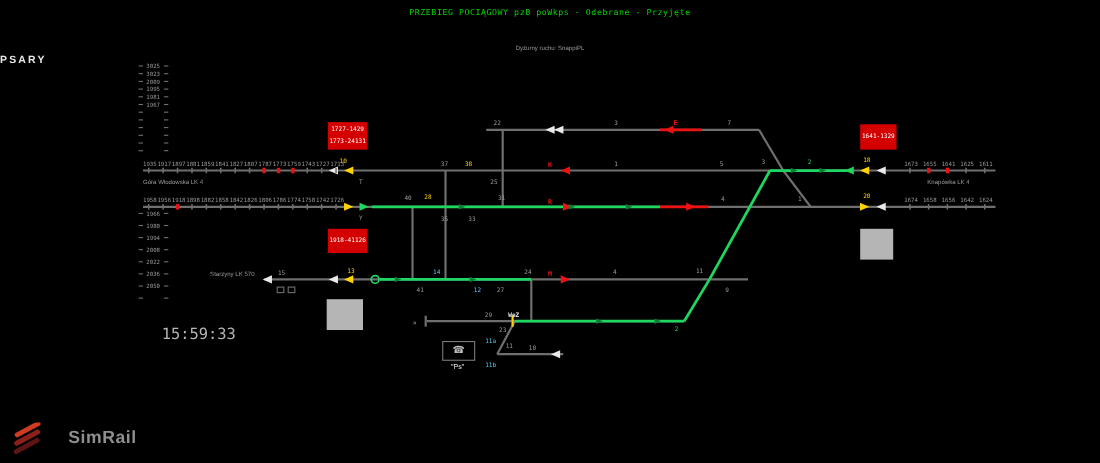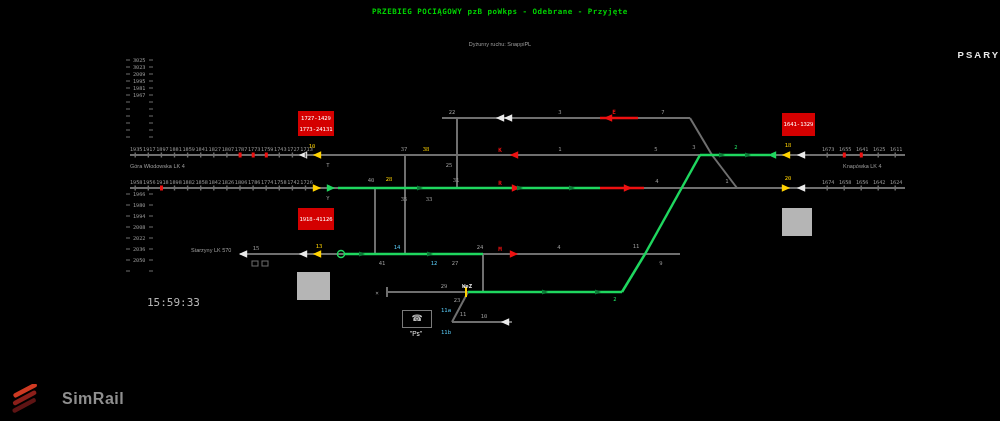--- a/index.html
+++ b/index.html
@@ -1,25 +1,25 @@
 <!DOCTYPE html>
 <html><head>
 <meta charset="utf-8">
 <style>
   html,body{margin:0;padding:0;background:#000;}
   #screen{position:relative;width:1000px;height:421px;background:#000;overflow:hidden;
           font-family:"Liberation Sans",sans-serif;}
   .abs{position:absolute;}
   #title{top:7px;left:0;width:100%;text-align:center;color:#00d200;font-size:7.5px;
-         font-weight:bold;letter-spacing:.5px;font-family:"DejaVu Sans Mono",monospace;}
+         font-weight:normal;letter-spacing:.5px;font-family:"DejaVu Sans Mono",monospace;}
   #operator{top:41px;left:0;width:100%;text-align:center;color:#9a9a9a;font-size:5.5px;}
-  #station{top:49px;left:0;width:100%;text-align:right;color:#e8e8e8;font-size:9.5px;
+  #station{top:49px;left:0;width:100%;text-align:left;color:#e8e8e8;font-size:9.5px;
            font-weight:bold;letter-spacing:2px;}
   .approach{color:#9a9a9a;font-size:5.5px;white-space:nowrap;}
-  #clock{left:147px;top:296px;color:#b5b5b5;font-size:11px;
+  #clock{left:147px;top:296px;color:#b5b5b5;font-size:14px;
          font-family:"DejaVu Sans Mono",monospace;}
   .trainbox{background:#d40000;color:#fff;text-align:center;
             font-family:"DejaVu Sans Mono",monospace;font-size:5.5px;line-height:1.85;
             display:flex;flex-direction:column;justify-content:center;}
   #psbox{left:402px;top:310px;width:28px;height:16px;border:1px solid #7a7a7a;
          color:#bbb;font-size:9px;text-align:center;line-height:15px;}
   #pslabel{left:400px;top:330px;width:32px;text-align:center;color:#e8e8e8;font-size:6.5px;}
   #logo{left:8px;top:384px;display:flex;align-items:center;gap:4px;}
   #logotext{color:#8f8f8f;font-size:16px;font-weight:bold;letter-spacing:.5px;margin-left:20px;}
   svg text{font-family:"DejaVu Sans Mono",monospace;}

